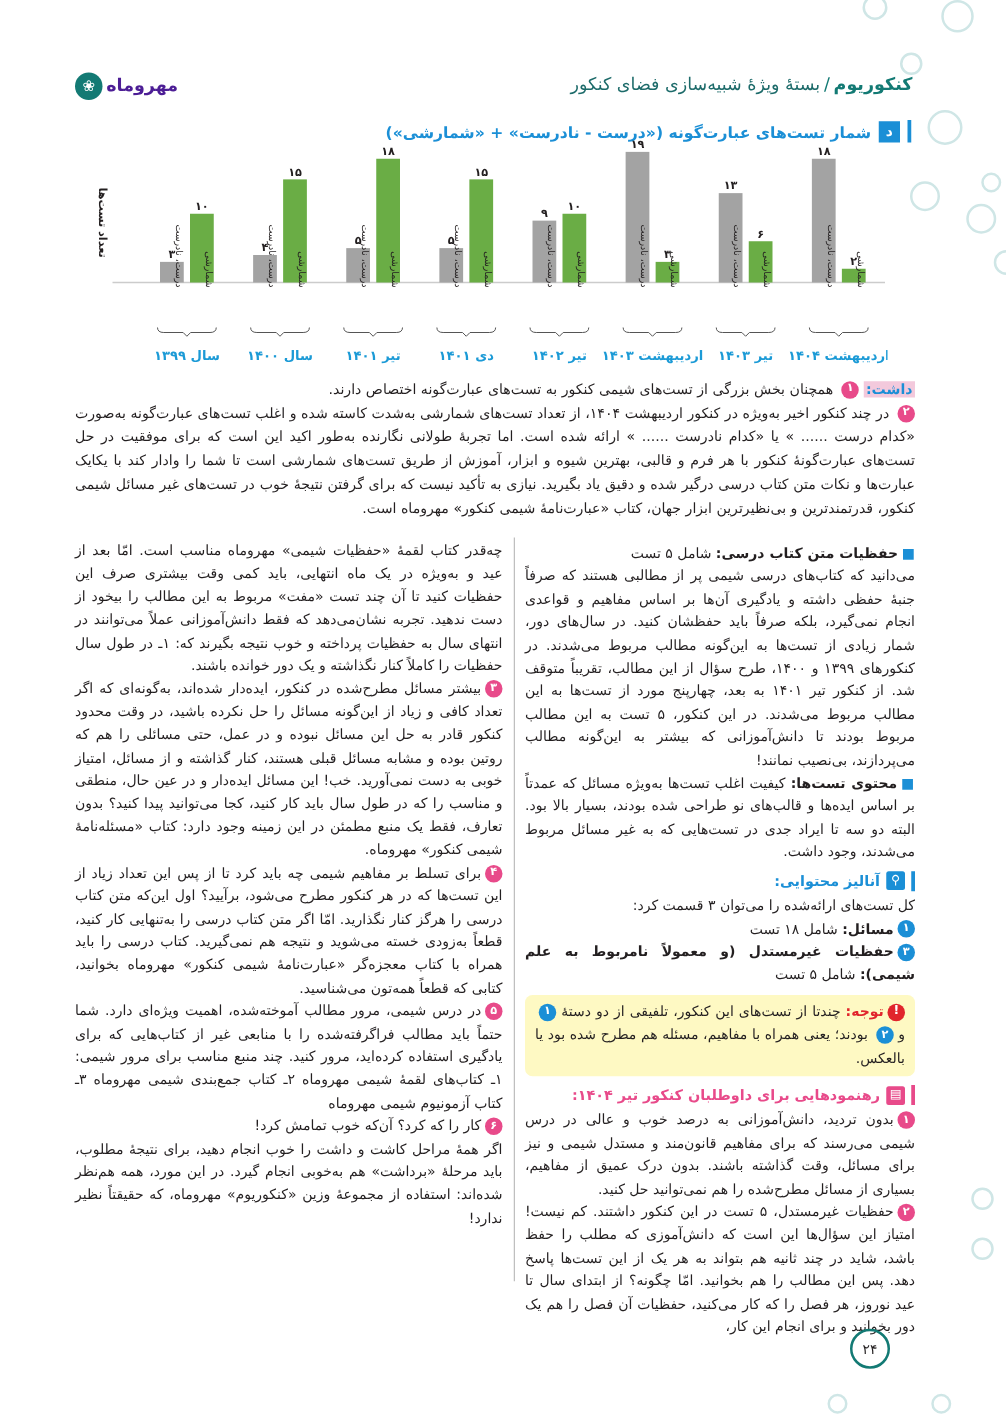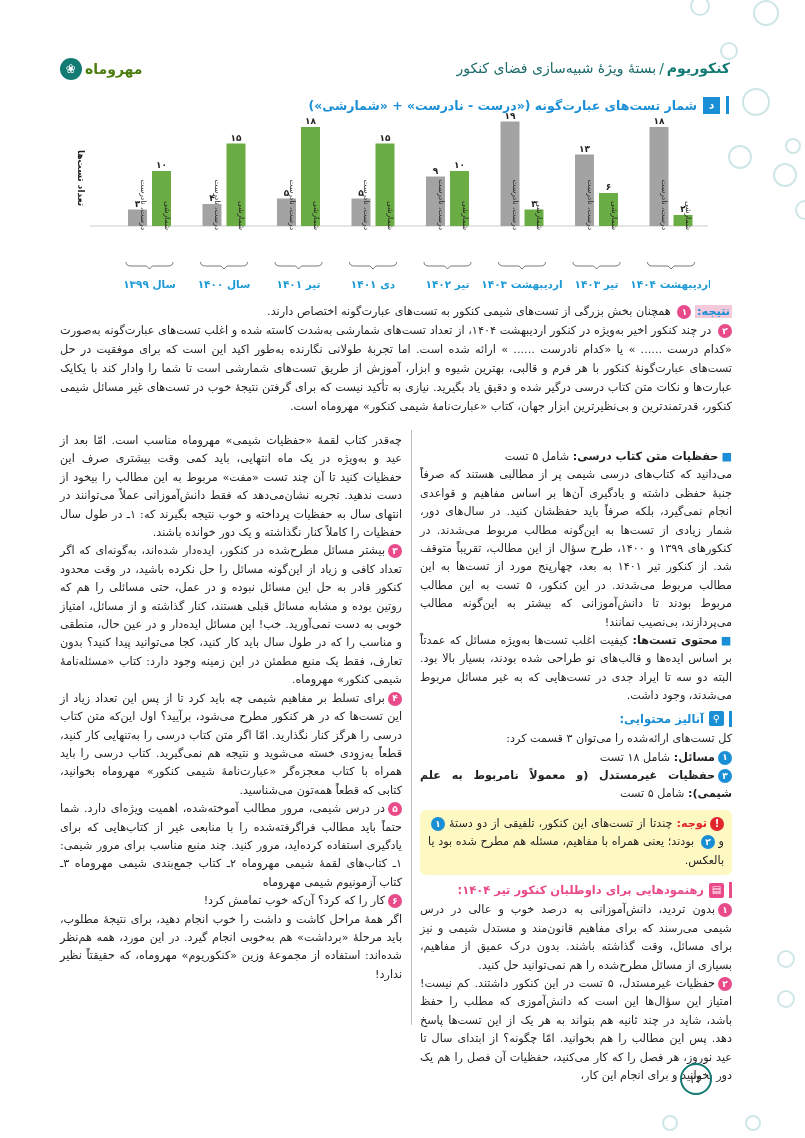--- a/index.html
+++ b/index.html
@@ -5,21 +5,21 @@
   html, body { margin:0; padding:0; }
   body { width:805px; height:1138px; background:#ffffff; position:relative; overflow:hidden;
          font-family:"DejaVu Sans", sans-serif; color:#231f20; }
   .bubble { position:absolute; border:2px solid #cfe6e6; border-radius:50%; }
   .header { position:absolute; top:52px; left:60px; right:75px; height:34px; direction:rtl; }
   .header .series { position:absolute; right:0; top:8px; font-size:14px; color:#1d6b6a; }
   .header .series b { color:#137a74; font-weight:bold; }
   .header .series .sep { color:#137a74; margin:0 3px; }
   .logo { position:absolute; left:0; top:6px; display:flex; align-items:center; direction:ltr; gap:3px; }
   .logo .mark { width:22px; height:22px; border-radius:50%; background:#137a74; display:flex; align-items:center; justify-content:center; color:#fff; font-size:12px; }
-  .logo .txt { font-size:14px; font-weight:bold; color:#4d7c0f; direction:rtl; }
+  .logo .txt { font-size:14px; font-weight:bold; color:#4c1d95; direction:rtl; }
 
   .sec-title { position:absolute; top:96px; right:76px; direction:rtl; display:flex; align-items:center; gap:6px; }
   .sec-title .bar { width:3px; height:18px; background:#1b8fd6; }
   .sec-title .badge { background:#1b8fd6; color:#fff; font-size:11px; font-weight:bold; width:17px; height:17px; display:flex; align-items:center; justify-content:center; }
   .sec-title .t { font-size:12.5px; font-weight:bold; color:#1b8fd6; }
 
   #chart { position:absolute; left:70px; top:108px; width:640px; height:190px; }
   .chart-ylabel { position:absolute; left:86px; top:150px; transform:rotate(90deg); transform-origin:left top; font-size:9px; font-weight:bold; color:#231f20; white-space:nowrap; }
 
   .conclusion { position:absolute; top:302px; left:60px; right:73px; direction:rtl; font-size:11.3px; line-height:19px; text-align:justify; }
@@ -143,34 +143,34 @@
     <rect x="603.5" y="107" width="19" height="11" fill="#6aad45"></rect>
     <text x="613" y="104" text-anchor="middle" font-size="9" font-weight="bold" fill="#231f20" font-family="DejaVu Sans, sans-serif">۲</text>
     <text x="616" y="122" font-size="7.5" fill="#231f20" font-family="DejaVu Sans, sans-serif" transform="rotate(90 616 122)" direction="rtl">شمارشی</text>
     <path d="M577.5 154 Q577.5 158 582.5 158 L598 158 L601 161 L604 158 L619.5 158 Q624.5 158 624.5 154" fill="none" stroke="#555" stroke-width="0.8"></path>
     <text x="601" y="180" text-anchor="middle" font-size="10.5" font-weight="bold" fill="#1b9ad6" font-family="DejaVu Sans, sans-serif" direction="rtl">اردیبهشت ۱۴۰۴</text>
   </svg>
 <div class="chart-ylabel">تعداد تست‌ها</div>
 
 <div class="conclusion">
   <div>
-    <span class="lbl">نتیجه:</span>
+    <span class="lbl">داشت:</span>
     <span class="num pink">۱</span>
     <span>همچنان بخش بزرگی از تست‌های شیمی کنکور به تست‌های عبارت‌گونه اختصاص دارند.</span>
   </div>
   <div>
     <span class="num pink">۲</span>
     <span>در چند کنکور اخیر به‌ویژه در کنکور اردیبهشت ۱۴۰۴، از تعداد تست‌های شمارشی به‌شدت کاسته شده و اغلب تست‌های عبارت‌گونه به‌صورت «کدام درست ...... » یا «کدام نادرست ...... » ارائه شده است. اما تجربهٔ طولانی نگارنده به‌طور اکید این است که برای موفقیت در حل تست‌های عبارت‌گونهٔ کنکور با هر فرم و قالبی، بهترین شیوه و ابزار، آموزش از طریق تست‌های شمارشی است تا شما را وادار کند با یکایک عبارت‌ها و نکات متن کتاب درسی درگیر شده و دقیق یاد بگیرید. نیازی به تأکید نیست که برای گرفتن نتیجهٔ خوب در تست‌های غیر مسائل شیمی کنکور، قدرتمندترین و بی‌نظیرترین ابزار جهان، کتاب «عبارت‌نامهٔ شیمی کنکور» مهروماه است.</span>
   </div>
 </div>
 
 <div class="col-divider"></div>
 
 <div class="col right">
-  <p style="margin-top:16px;">
+  <p style="margin-top:2px;">
     <span class="bullet">■</span><b>حفظیات متن کتاب درسی:</b>
     <span>شامل ۵ تست</span>
   </p>
   <p>می‌دانید که کتاب‌های درسی شیمی پر از مطالبی هستند که صرفاً جنبهٔ حفظی داشته و یادگیری آن‌ها بر اساس مفاهیم و قواعدی انجام نمی‌گیرد، بلکه صرفاً باید حفظشان کنید. در سال‌های دور، شمار زیادی از تست‌ها به این‌گونه مطالب مربوط می‌شدند. در کنکورهای ۱۳۹۹ و ۱۴۰۰، طرح سؤال از این مطالب، تقریباً متوقف شد. از کنکور تیر ۱۴۰۱ به بعد، چهارپنج مورد از تست‌ها به این مطالب مربوط می‌شدند. در این کنکور، ۵ تست به این مطالب مربوط بودند تا دانش‌آموزانی که بیشتر به این‌گونه مطالب می‌پردازند، بی‌نصیب نمانند!</p>
   <p>
     <span class="bullet">■</span><b>محتوی تست‌ها:</b>
     <span>کیفیت اغلب تست‌ها به‌ویژه مسائل که عمدتاً بر اساس ایده‌ها و قالب‌های نو طراحی شده بودند، بسیار بالا بود. البته دو سه تا ایراد جدی در تست‌هایی که به غیر مسائل مربوط می‌شدند، وجود داشت.</span>
   </p>
   <div class="sub-head">
     <span class="vb"></span>

